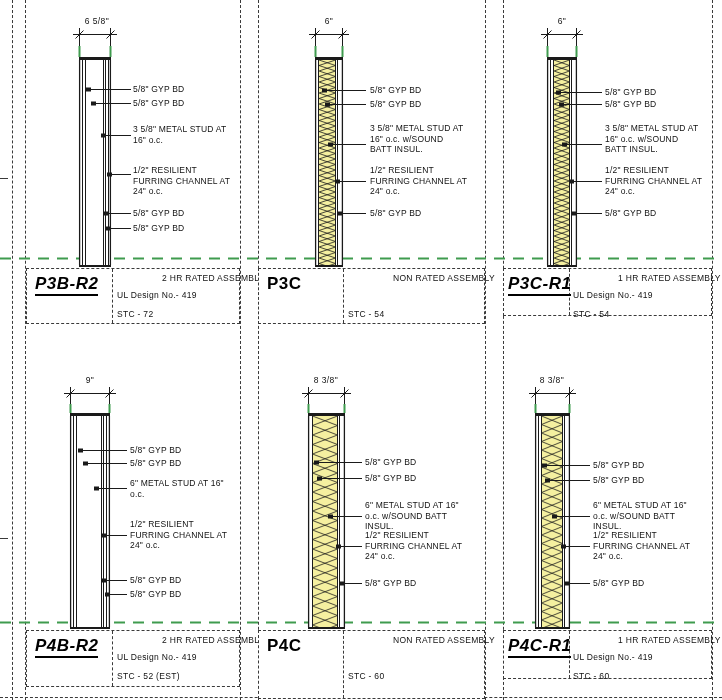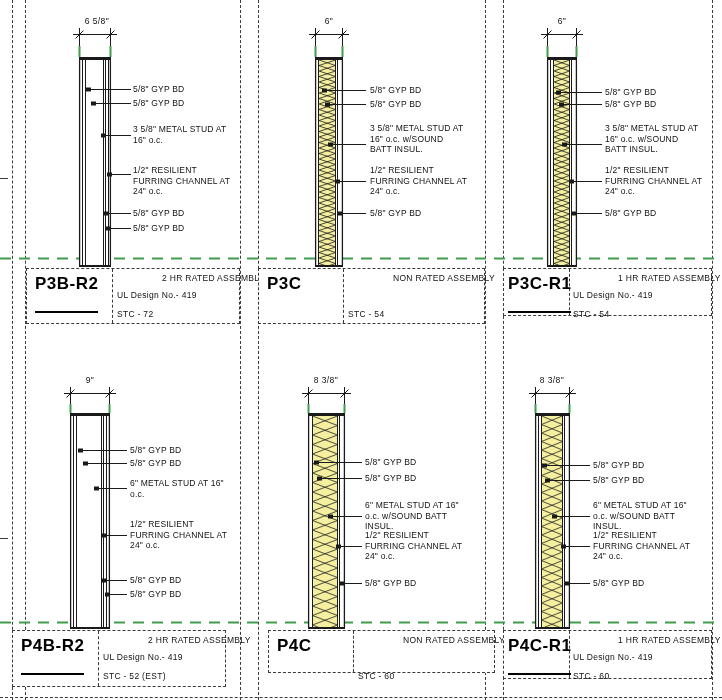--- a/index.html
+++ b/index.html
@@ -17,21 +17,21 @@
     text-align:center; width:80px; color:#111;
   }
   .vgrid { position:absolute; top:0; height:700px; width:0; border-left:1px dashed #3a3a3a; z-index:0; }
   .bline { position:absolute; left:0; width:722px; top:697px; height:0; border-top:1px dashed #3a3a3a; z-index:0; }
   .tbox { position:absolute; border:1px dashed #3a3a3a; box-sizing:border-box; background:#fff; z-index:2; }
   .tdiv { position:absolute; top:0; bottom:0; width:0; border-left:1px dashed #3a3a3a; }
   .tname {
     position:absolute; left:8px; top:5px; font-weight:bold; font-size:17px;
     letter-spacing:0.5px; color:#000; line-height:19px;
   }
-  .tname.u { border-bottom:2.5px solid #000; padding-bottom:18px; }
+  .tname.u { border-bottom:2.5px solid #000; padding-bottom:1px;font-style:italic; }
   .trow { position:absolute; font-size:8.5px; letter-spacing:0.3px; color:#111; white-space:nowrap; }
   .r1 { top:4px;margin-left:45px; } .r2 { top:21px; } .r3 { top:40px; }
 </style>
 </head>
 <body>
 
 <div class="vgrid" style="left:12px"></div>
 <div class="vgrid" style="left:25px"></div>
 <div class="vgrid" style="left:240px"></div>
 <div class="vgrid" style="left:258px"></div>
@@ -385,29 +385,29 @@
 </div>
 
 <div class="tbox" style="left:503px;top:268px;width:209px;height:48px">
   <div class="tdiv" style="left:65px"></div>
   <span class="tname u" style="left:4px">P3C-R1</span>
   <div class="trow r1" style="left:69px">1 HR RATED ASSEMBLY</div>
   <div class="trow r2" style="left:69px">UL Design No.- 419</div>
   <div class="trow r3" style="left:69px">STC - 54</div>
 </div>
 
-<div class="tbox" style="left:12px;top:630px;width:214px;height:57px">
+<div class="tbox" style="left:26px;top:630px;width:214px;height:57px">
   <div class="tdiv" style="left:85px"></div>
   <span class="tname u">P4B-R2</span>
   <div class="trow r1" style="left:90px">2 HR RATED ASSEMBLY</div>
   <div class="trow r2" style="left:90px">UL Design No.- 419</div>
   <div class="trow r3" style="left:90px">STC - 52 (EST)</div>
 </div>
 
-<div class="tbox" style="left:268px;top:630px;width:227px;height:43px">
+<div class="tbox" style="left:258px;top:630px;width:227px;height:69px">
   <div class="tdiv" style="left:84px"></div>
   <span class="tname">P4C</span>
   <div class="trow r1" style="left:89px">NON RATED ASSEMBLY</div>
   <div class="trow r2" style="left:89px"></div>
   <div class="trow r3" style="left:89px">STC - 60</div>
 </div>
 
 <div class="tbox" style="left:503px;top:630px;width:209px;height:49px">
   <div class="tdiv" style="left:65px"></div>
   <span class="tname u" style="left:4px">P4C-R1</span>

